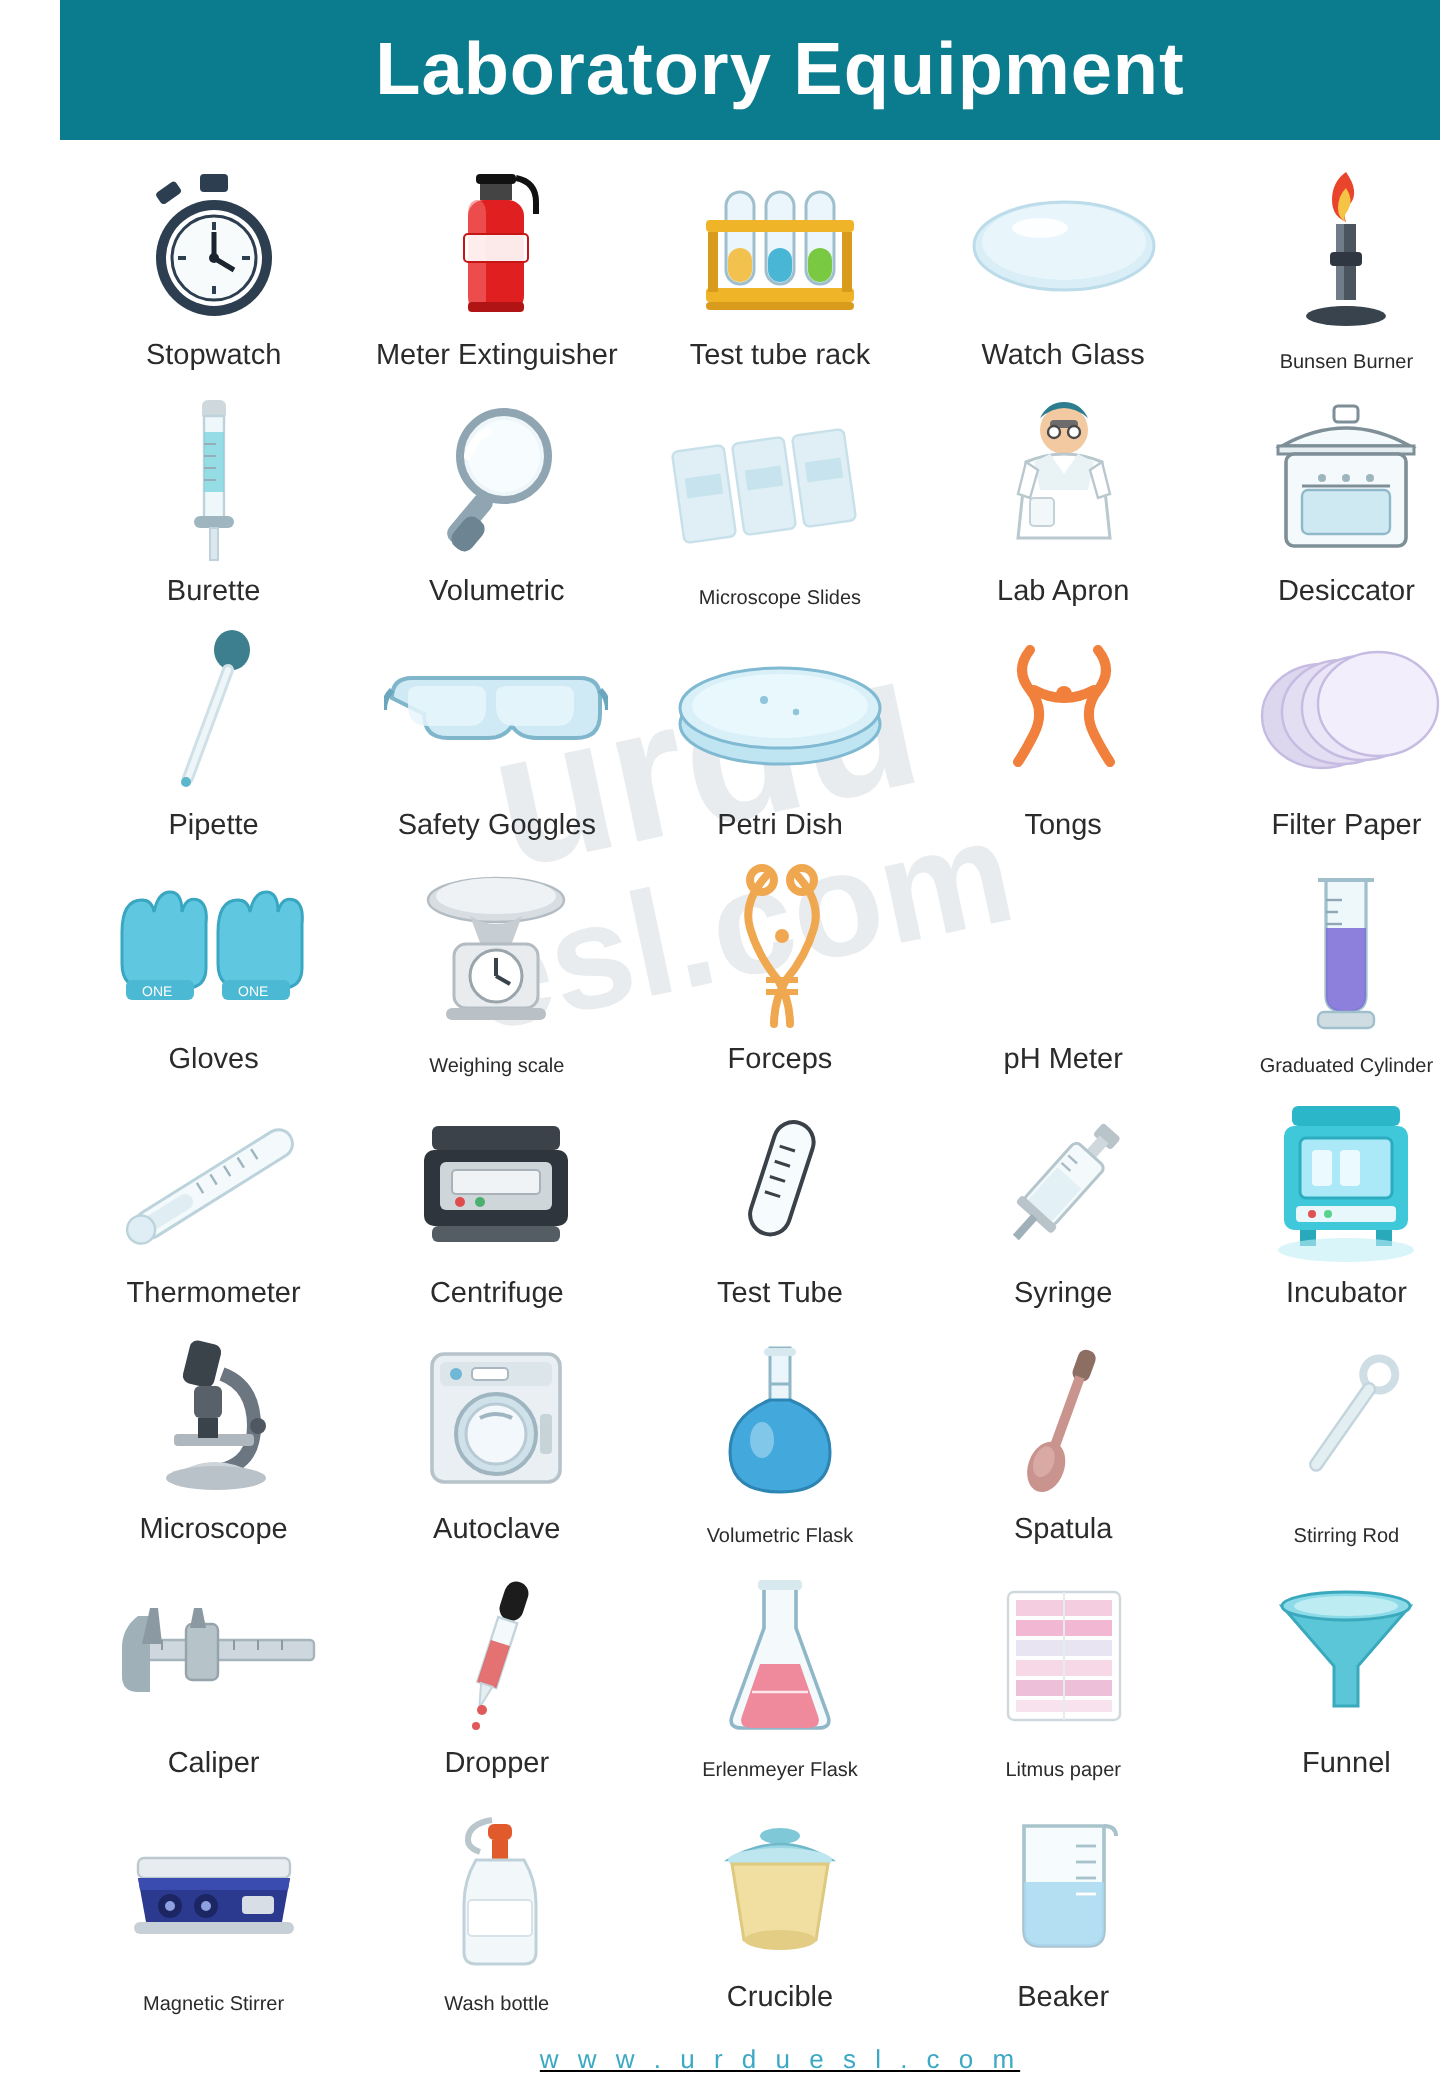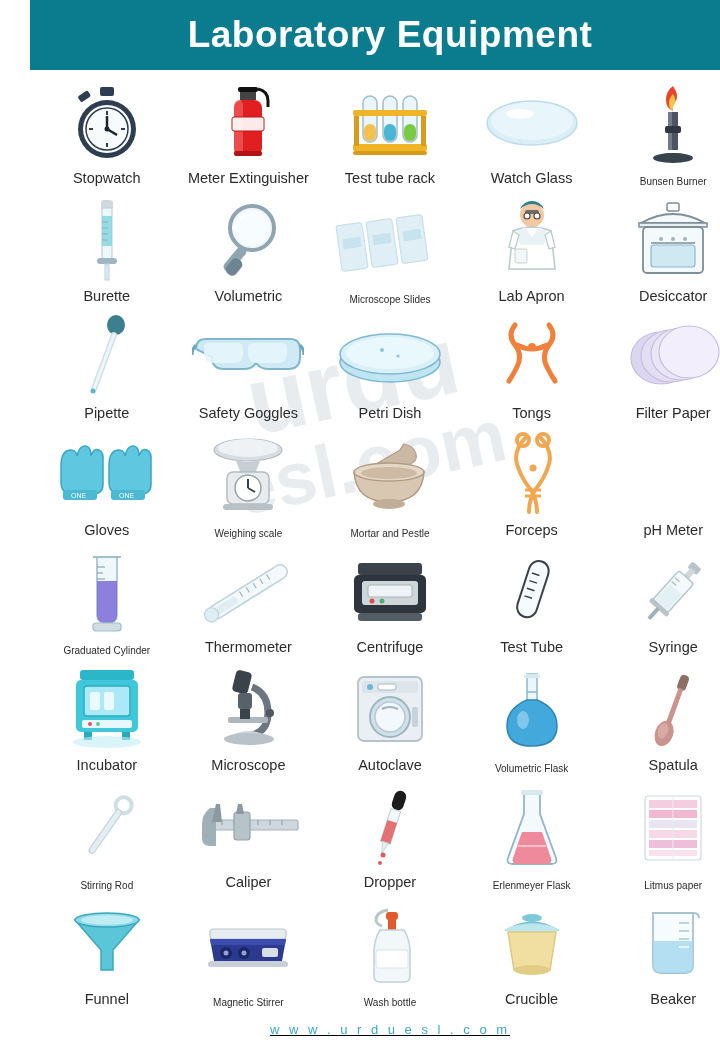--- a/index.html
+++ b/index.html
@@ -381,32 +381,20 @@
           <rect x="22" y="38" width="42" height="32" rx="6" fill="#e8ecef" stroke="#b3bcc2" stroke-width="1.5"></rect>
           <circle cx="43" cy="54" r="13" fill="#ffffff" stroke="#9aa4ab" stroke-width="1.5"></circle>
           <line x1="43" y1="54" x2="43" y2="45" stroke="#37424a" stroke-width="2"></line>
           <line x1="43" y1="54" x2="50" y2="58" stroke="#37424a" stroke-width="2"></line>
           <rect x="18" y="70" width="50" height="6" rx="3" fill="#b9c1c7"></rect>
         </svg>
       </div>
       <div class="caption small">Weighing scale</div>
     </div>
 
-    <div class="cell">
-      <div class="art">
-        <svg width="100" height="78" viewBox="0 0 100 78">
-          <path d="M64 6 q10 2 12 10 q2 7 -6 10 l-24 10 q-4 -8 -10 -10 l24 -14 q3 -5 4 -6z" fill="#cbb9a3" stroke="#b09c85" stroke-width="1.2"></path>
-          <path d="M14 34 h70 q-2 30 -35 30 q-33 0 -35 -30z" fill="#d8c8b2" stroke="#b09c85" stroke-width="1.5"></path>
-          <ellipse cx="49" cy="34" rx="35" ry="9" fill="#e4d7c5" stroke="#b09c85" stroke-width="1.5"></ellipse>
-          <ellipse cx="49" cy="35" rx="28" ry="6" fill="#bda78e" opacity="0.6"></ellipse>
-          <ellipse cx="49" cy="66" rx="16" ry="5" fill="#c0ae97"></ellipse>
-        </svg>
-      </div>
-      <div class="caption small">Mortar and Pestle</div>
-    </div>
 
     <div class="cell">
       <div class="art">
         <svg width="70" height="84" viewBox="0 0 70 84">
           <g stroke="#f0a850" stroke-width="4" fill="none" stroke-linecap="round">
             <path d="M30 4 q-14 14 -10 28 q4 14 14 26 q6 10 6 22"></path>
             <path d="M42 4 q14 14 10 28 q-4 14 -14 26 q-6 10 -6 22"></path>
             <circle cx="26" cy="8" r="6"></circle>
             <circle cx="46" cy="8" r="6"></circle>
           </g>

